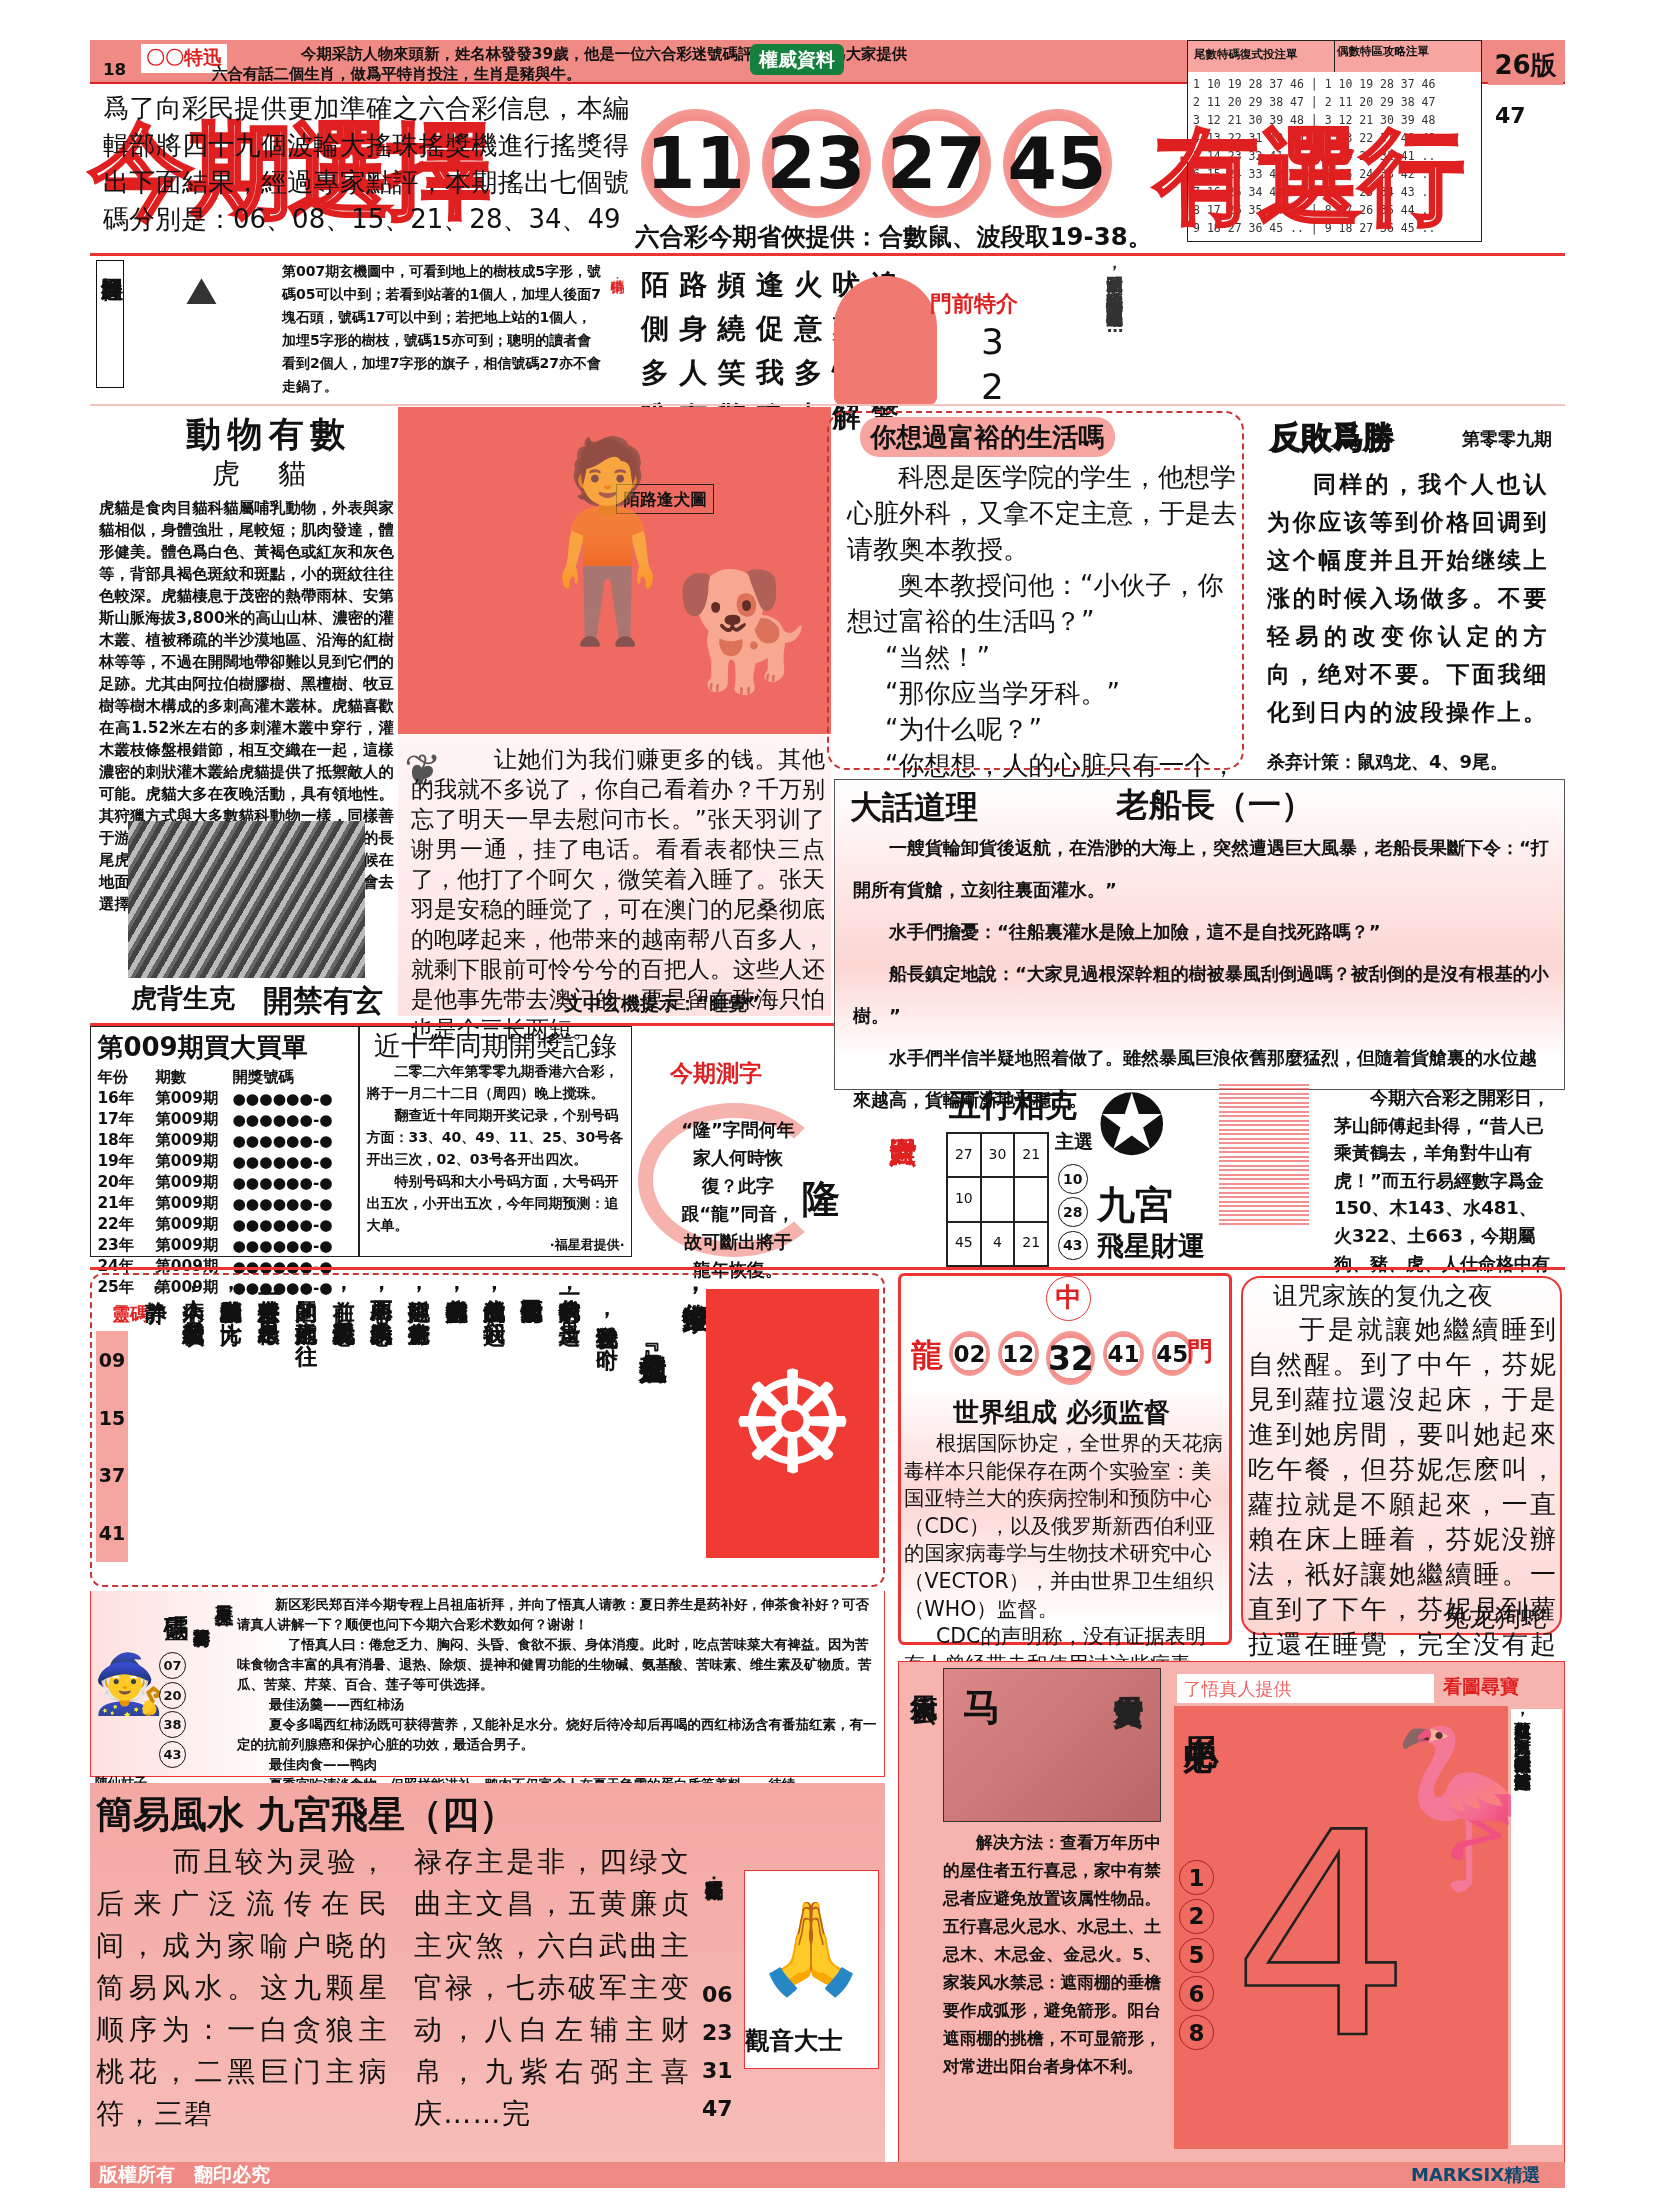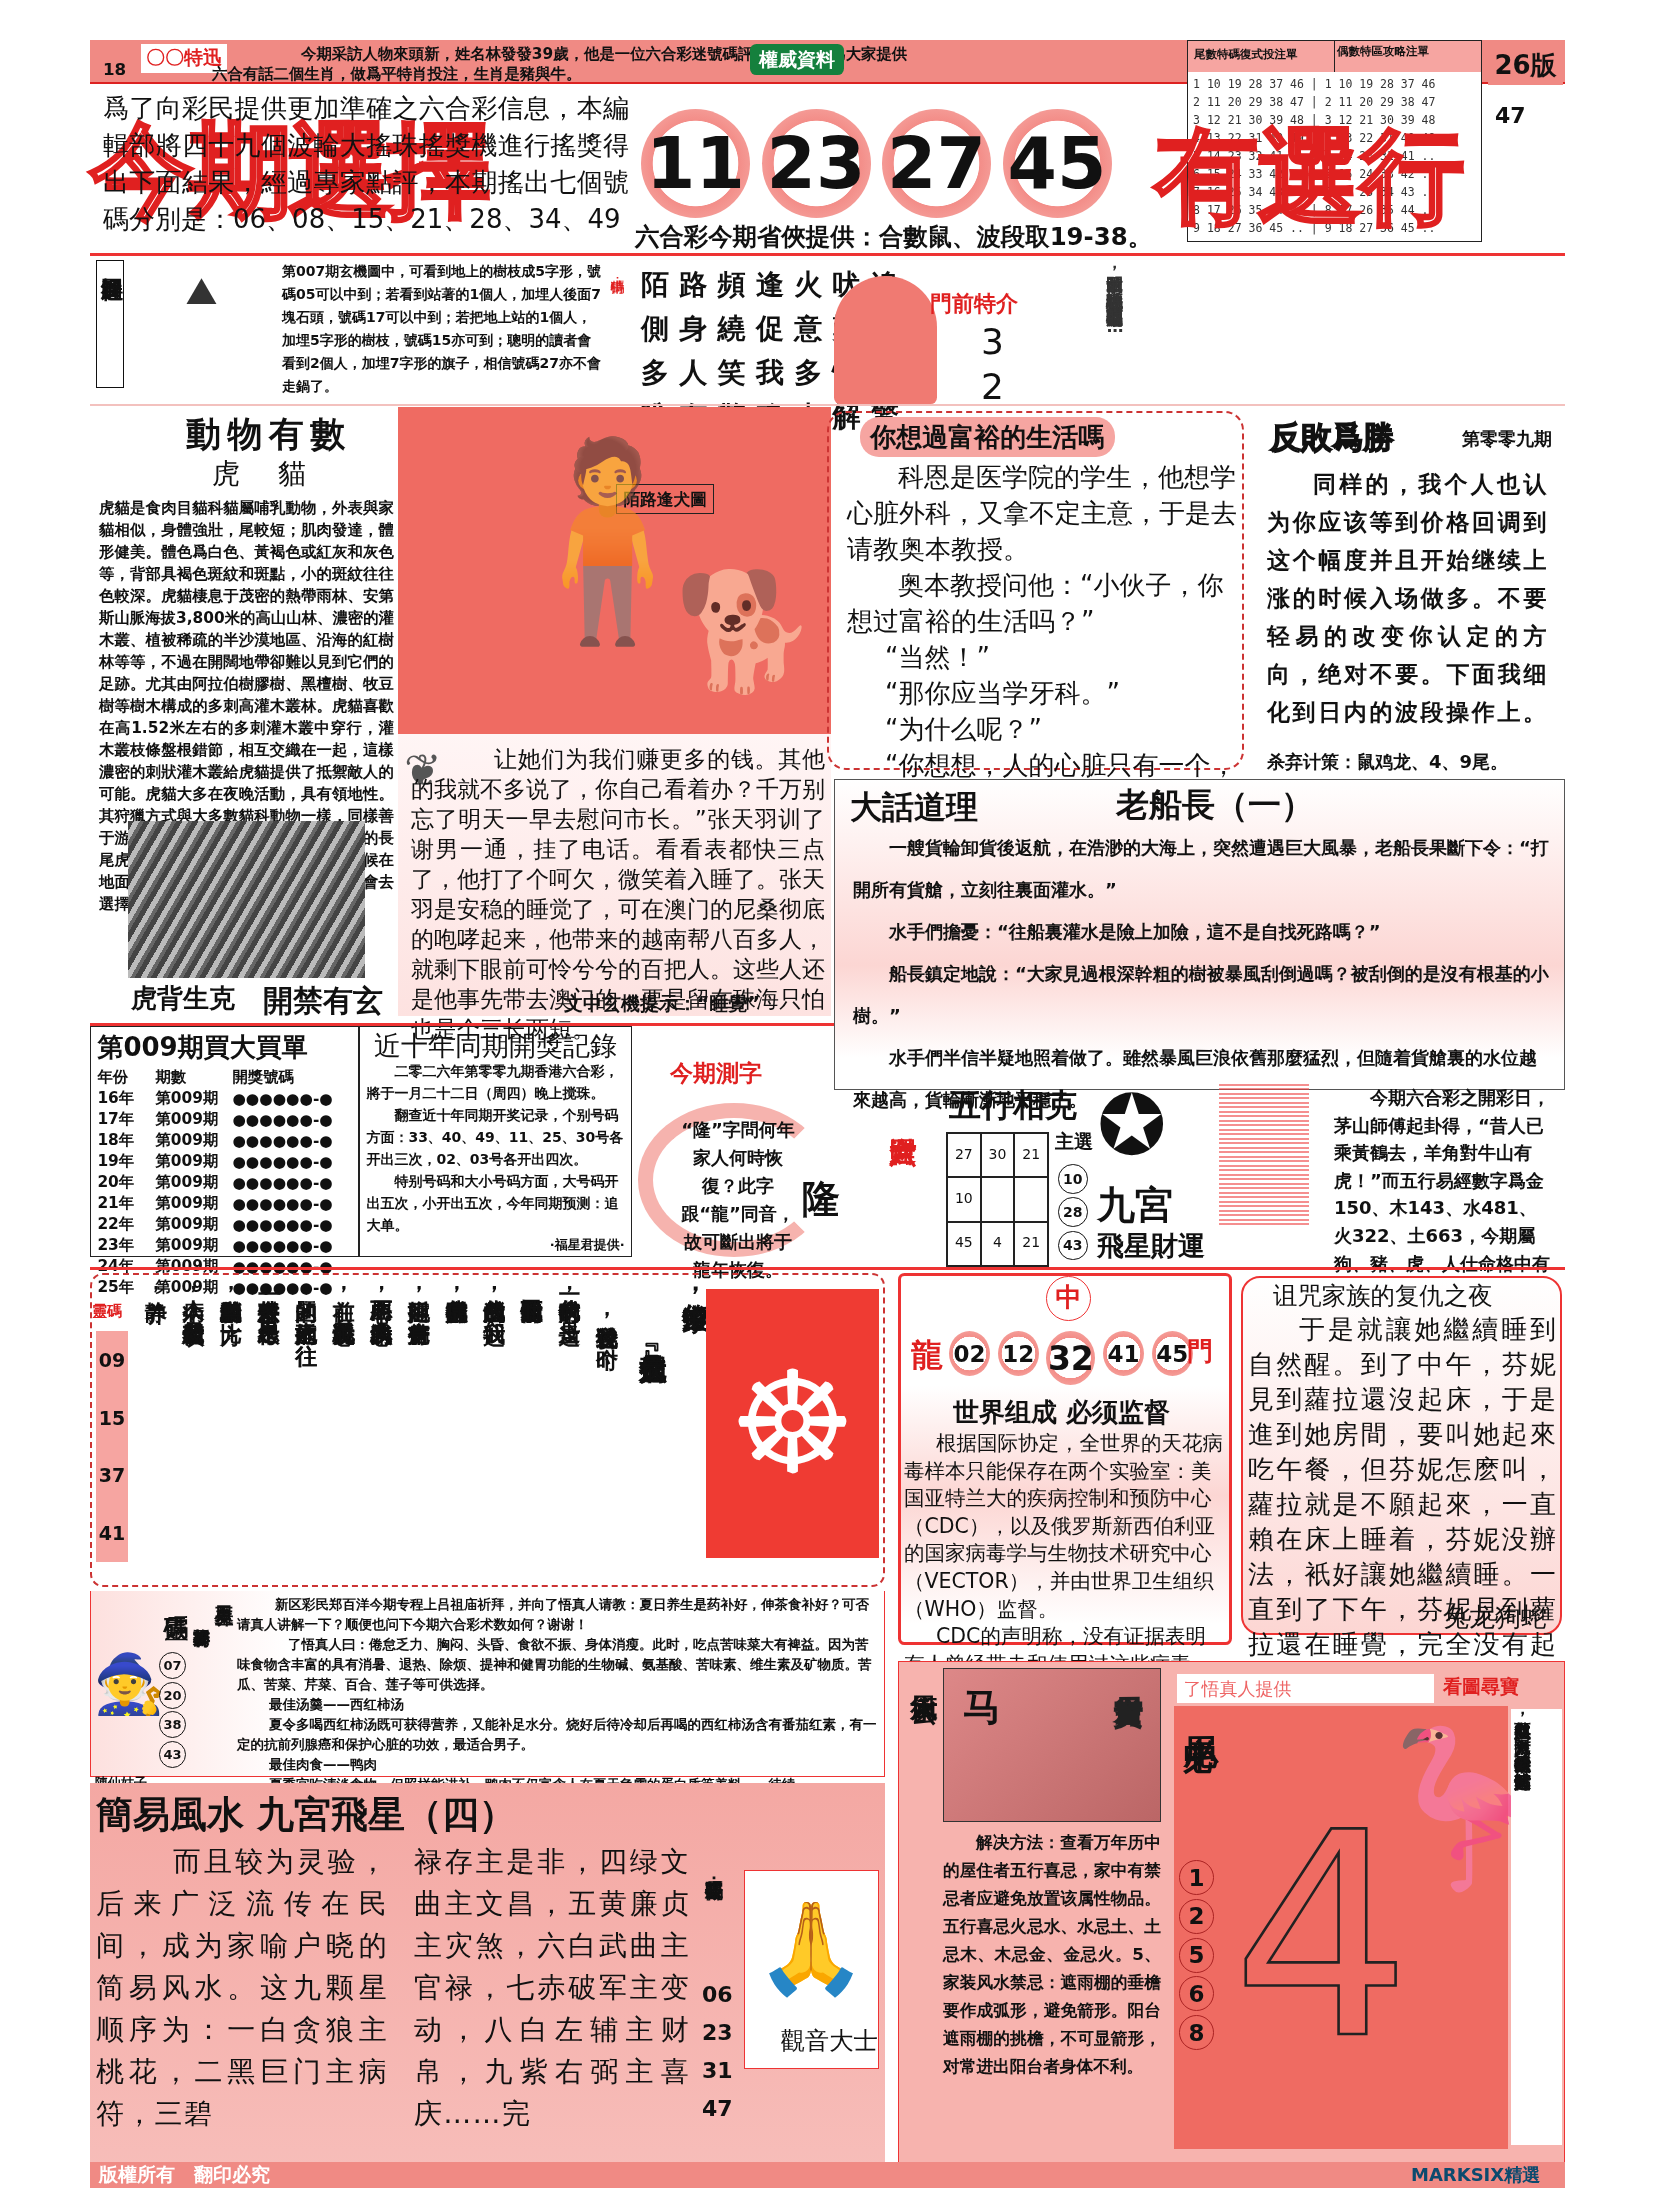--- a/index.html
+++ b/index.html
@@ -223,21 +223,21 @@
 <div class="abs" style="left:1334px;top:1084px;width:218px;font-size:18px;line-height:27.6px;font-weight:bold;text-indent:36px">今期六合彩之開彩日，茅山師傅起卦得，“昔人已乘黃鶴去，羊角對牛山有虎！”而五行易經數字爲金150、木143、水481、火322、土663，今期屬狗、豬、虎、人仕命格中有吉星相照！</div>
 <div class="abs" style="left:90px;top:1267px;width:1475px;height:2.6px;background:#e33"></div>
 
 <div class="abs dashbox" style="left:90px;top:1273px;width:795px;height:314px;border-radius:13px"></div>
 <div class="abs" style="left:96px;top:1331px;width:32px;height:231px;background:#f6a5a1;display:flex;flex-direction:column;align-items:center;justify-content:space-around">
   <span style="font-size:19px;font-weight:bold">09</span>
   <span style="font-size:19px;font-weight:bold">15</span>
   <span style="font-size:19px;font-weight:bold">37</span>
   <span style="font-size:19px;font-weight:bold">41</span>
 </div>
-<div class="abs red" style="left:92px;top:1302px;font-size:15px;font-weight:bold">靈碼</div>
+<div class="abs red" style="left:112px;top:1302px;font-size:18px;font-weight:bold">靈碼</div>
 <div class="abs" style="left:138px;top:1283px;width:487px;height:295px;display:flex;flex-direction:row-reverse;gap:2.6px">
   <div class="vert" style="font-size:22px;line-height:35px;font-weight:bold;padding-top:26px">我曾经说过，一个时</div>
   <div class="vert" style="font-size:22px;line-height:35px;font-weight:bold">代有一个时代的病，这是当</div>
   <div class="vert" style="font-size:22px;line-height:35px;font-weight:bold">下时代的人的生活习性和时</div>
   <div class="vert" style="font-size:22px;line-height:35px;font-weight:bold">代的气质所造成的，我们这</div>
   <div class="vert" style="font-size:22px;line-height:35px;font-weight:bold">个时代有个很典型的病症，</div>
   <div class="vert" style="font-size:22px;line-height:35px;font-weight:bold">叫拖延症，一个病首先有身</div>
   <div class="vert" style="font-size:22px;line-height:35px;font-weight:bold">心两个层面，我向来认为心</div>
   <div class="vert" style="font-size:22px;line-height:35px;font-weight:bold">在前，所以我先说说关于心</div>
   <div class="vert" style="font-size:22px;line-height:35px;font-weight:bold">的问题，拖延症的人，往往</div>
@@ -313,21 +313,21 @@
     <div class="vert" style="font-size:18px;font-weight:900">觀音賜靈碼：</div>
   </div>
 <div class="abs" style="left:702px;top:1982px;display:flex;flex-direction:column;gap:13px;font-size:22px;font-weight:bold">
   <span>06</span>
   <span>23</span>
   <span>31</span>
   <span>47</span>
 </div>
 <div class="abs" style="left:744px;top:1870px;width:135px;height:199px;background:#fff;border:1.9px solid #e33">
   <div style="font-size:90px;line-height:154px;text-align:center">🙏</div>
-  <div style="font-size:24.4px;font-weight:normal;text-align:right">觀音大士</div>
+  <div style="font-size:24.4px;font-weight:bold;text-align:left">觀音大士</div>
 </div>
 
 <div class="abs" style="left:898px;top:1661px;width:667px;height:507px;border:1.9px solid #e33;background:#f7b3ae"></div>
 <div class="abs" style="left:906px;top:1674px">
     <div class="vert" style="font-size:27px;font-weight:bold">風水玄術</div>
   </div>
 <div class="abs" style="left:943px;top:1668px;width:218px;height:154px;background:linear-gradient(135deg,#d88,#b66);border:1.3px solid #333">
   <div style="position:absolute;left:19px;top:13px;font-size:38px;font-weight:bold">马</div>
   <div class="vert" style="position:absolute;right:13px;top:6.4px;font-size:28px;font-weight:bold;color:#fff;-webkit-text-stroke:1.3px #222">居士肖寶</div>
 </div>

